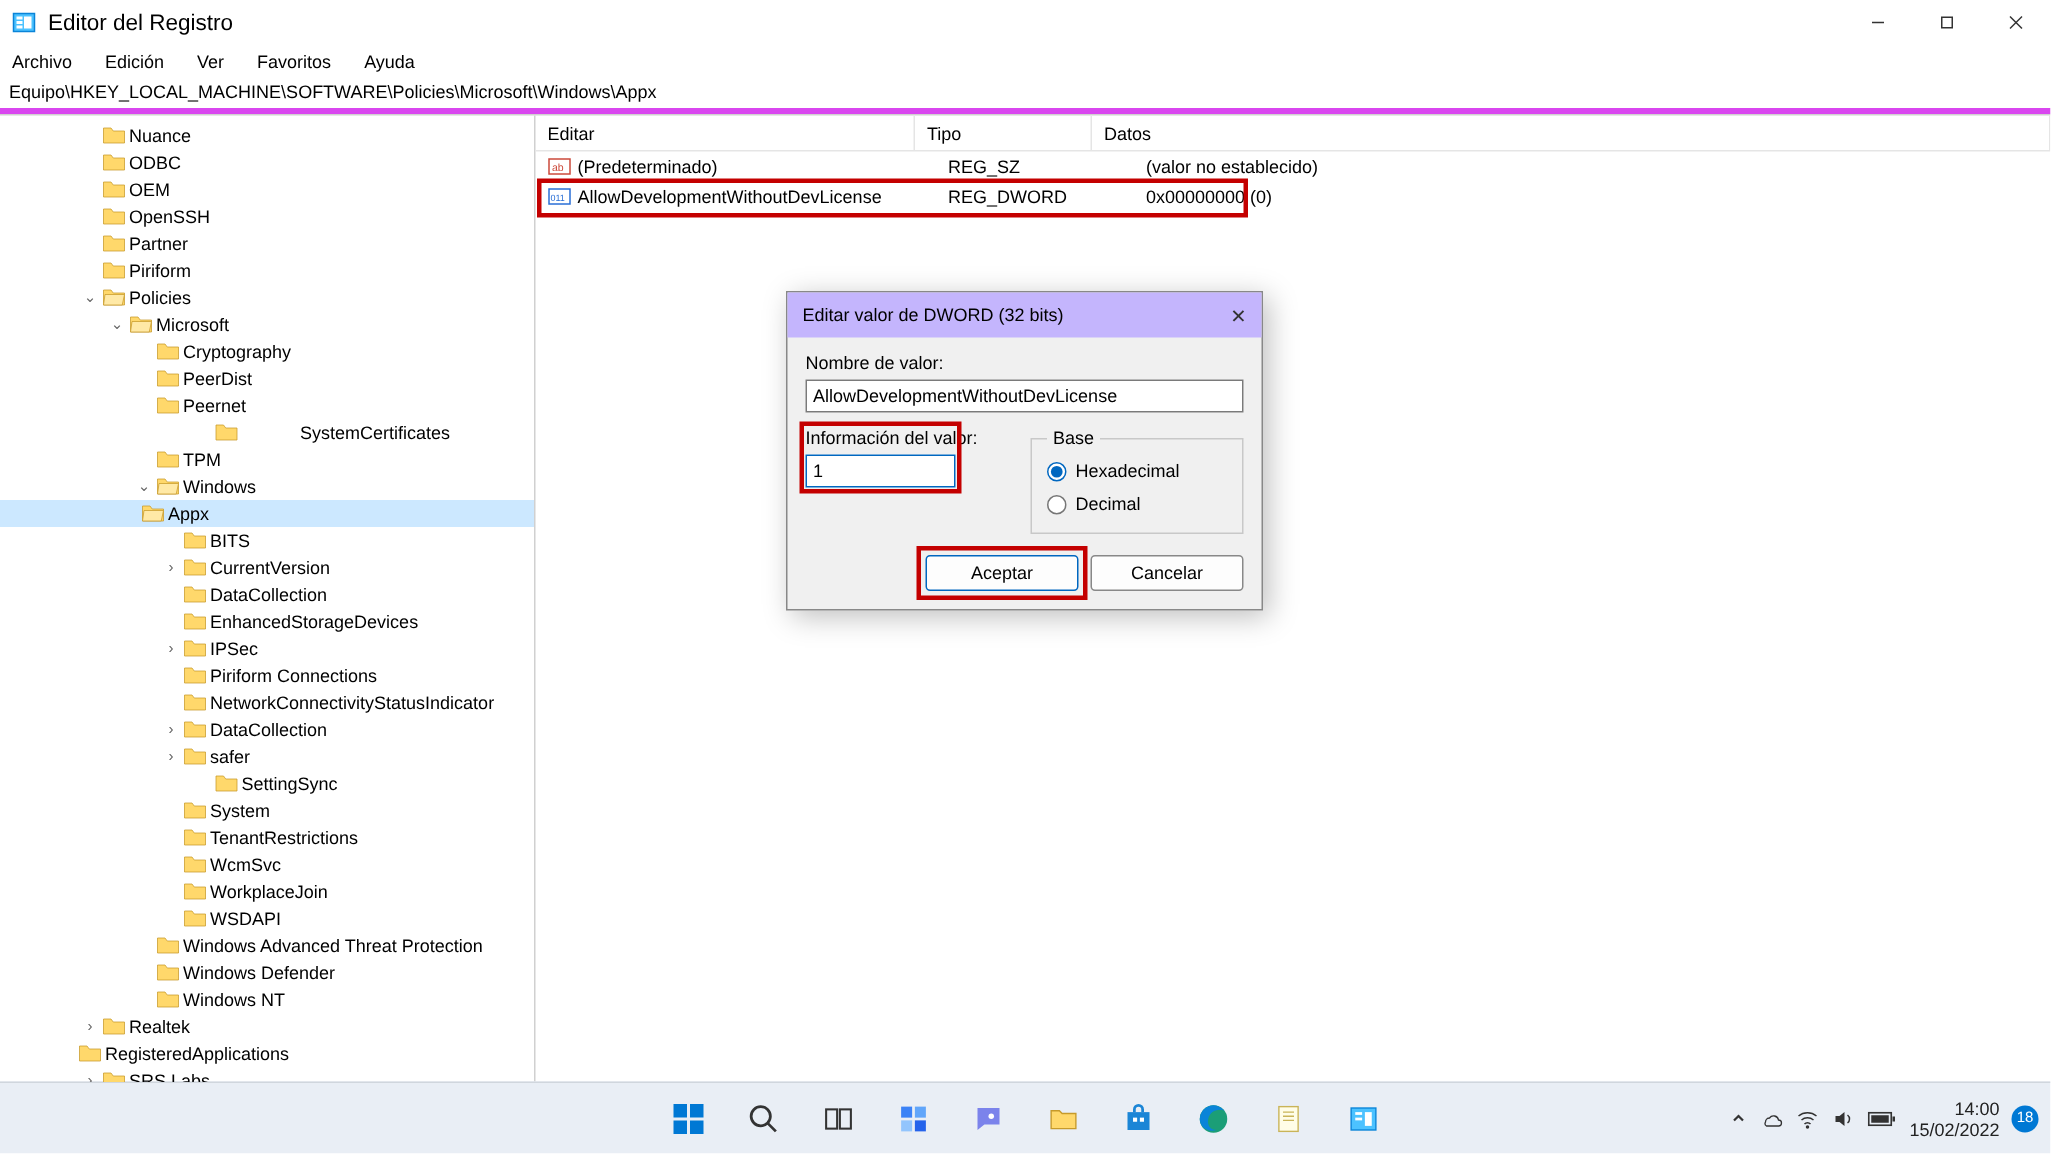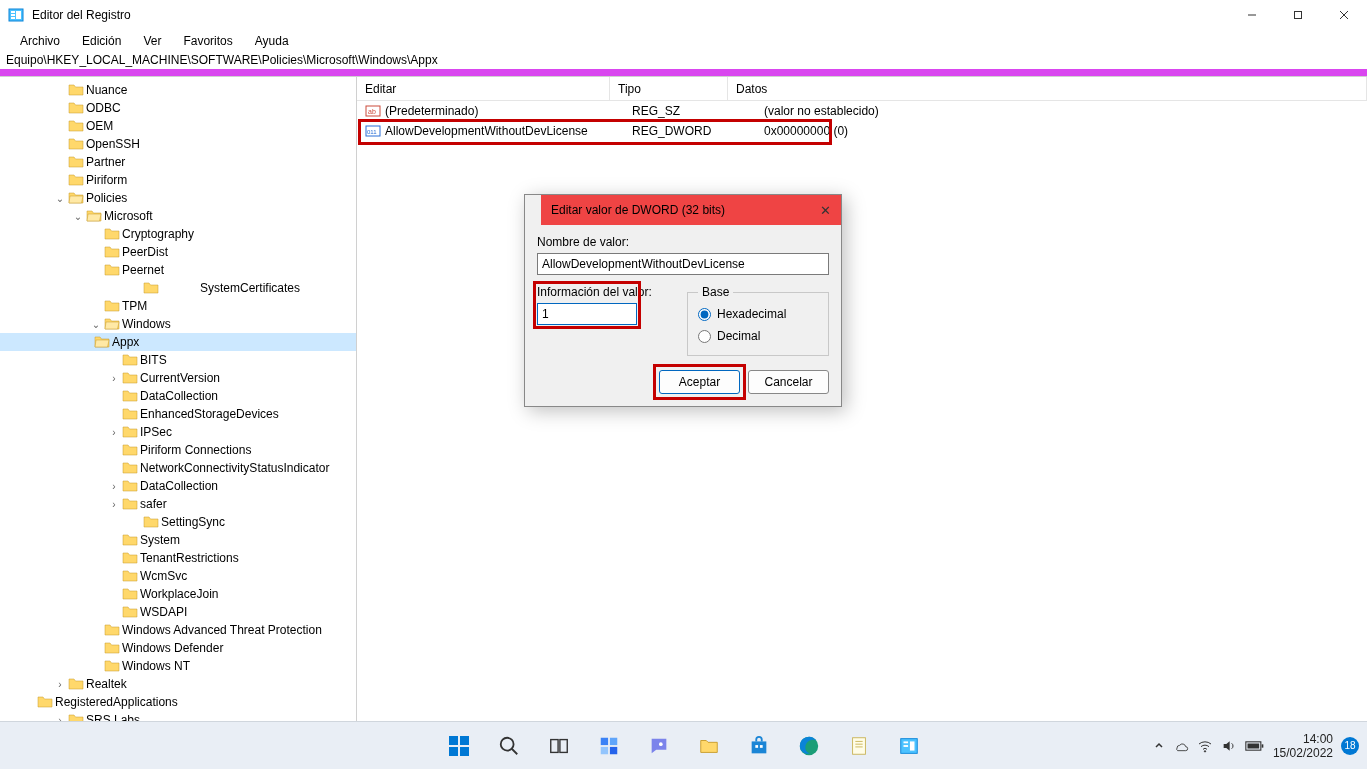--- a/index.html
+++ b/index.html
@@ -1,28 +1,28 @@
 <!DOCTYPE html>
 <html><head>
 <meta charset="utf-8">
 <style>
 * { box-sizing: border-box; font-family: "Segoe UI", Tahoma, sans-serif; }
 body { margin: 0; width: 1367px; height: 769px; background: #fff; overflow: hidden; position: relative; }
 
 
 .titlebar { height: 30px; display: flex; align-items: center; padding: 0 8px; }
 .titlebar .appicon { width: 16px; height: 16px; margin-right: 8px; display:inline-block; }
-.titlebar .title { font-size: 12px; color: #000; }
+.titlebar .title { font-size: 15px; color: #000; }
 .winbtns { position: absolute; right: 0; top: 0; height: 30px; display: flex; }
 .winbtns div { width: 46px; height: 30px; display:flex; align-items:center; justify-content:center; color:#555; font-size:12px; }
 
-.menubar { height: 22px; display: flex; align-items: center; padding: 0 4px; border-bottom: 0; font-size: 12px; gap: 14px; margin-left: 12px; }
+.menubar { height: 22px; display: flex; align-items: center; padding: 0 4px; border-bottom: 0; font-size: 12px; gap: 14px; }
 .menubar span { padding: 2px 4px; }
 
-.addressbar { height: 24px; padding: 2px 6px; border-bottom: 7px solid #d946ef; font-size: 12px; display:flex; align-items:flex-end; }
+.addressbar { height: 24px; padding: 2px 6px; border-bottom: 4px solid #d946ef; font-size: 12px; display:flex; align-items:flex-start; }
 
 .content { display: flex; height: calc(100% - 30px - 22px - 24px - 48px); border-top:1px solid #d0d0d0; }
 .tree { width: 357px; border-right: 1px solid #d0d0d0; overflow: auto; font-size: 12px; padding: 4px 0; }
 .list { flex: 1; overflow: auto; position: relative; }
 
 .tree-item { display: flex; align-items: center; height: 18px; padding-left: 4px; white-space: nowrap; }
 .tree-item .chev { width:12px; display:inline-block; text-align:center; color:#666; font-size:10px; }
 .tree-item .foldericon { width:16px; height:16px; margin:0 2px; }
 .tree-item.selected { background:#cce8ff; }
 
@@ -32,30 +32,30 @@
 .col-type { width:118px; }
 .col-data { flex:1; }
 
 .list-row { display:flex; height:20px; font-size:12px; align-items:center;gap:14px; }
 .list-row > div { padding:0 8px; display:flex; align-items:center; }
 .val-icon { width:16px; height:16px; margin-right:4px; display:inline-block; }
 
 
 .red-box { position:absolute; border:3px solid #c40000; pointer-events:none; z-index:6; }
 .dialog { position:absolute; left:524px; top:194px; width:318px; background:#f0f0f0; border:1px solid #888; box-shadow:4px 4px 18px rgba(0,0,0,0.25); font-size:12px; z-index:5; }
-.dialog .dlg-title { height:30px; display:flex; align-items:center; padding:0 10px; justify-content:space-between; background:#ef4444;margin-left:16px; }
+.dialog .dlg-title { height:30px; display:flex; align-items:center; padding:0 10px; justify-content:space-between; background:#c4b5fd; }
 .dialog .dlg-body { padding:10px 12px 4px; }
 .dialog label.sect { display:block; margin-bottom:4px; }
 .dialog input[type=text] { width:100%; height:22px; padding:2px 4px; font-size:12px; border:1px solid #7a7a7a; background:#fff; }
 .dialog .row2 { display:flex; gap:18px; margin-top:10px; }
 .dialog fieldset { border:1px solid #c8c8c8; padding:4px 10px 8px; margin:0; }
 .dialog fieldset legend { font-size:12px; padding:0 4px; }
 .dialog .radio { display:flex; align-items:center; gap:6px; height:22px; font-size:12px; }
 .dialog .dlg-buttons { display:flex; justify-content:flex-end; gap:8px; padding:10px 12px 12px; }
-.dialog button { width:81px; height:24px; font-size:12px; border:1px solid #888; background:#fdfdfd; border-radius:3px; }
+.dialog button { width:102px; height:24px; font-size:12px; border:1px solid #888; background:#fdfdfd; border-radius:3px; }
 .dialog button.primary { border:1px solid #0067c0; }
 
 .val-input-wrap { width:100px; }
 .val-input-wrap input { width:100%; }
 
 
 .taskbar { position:absolute; left:0; right:0; bottom:0; height:48px; background:#e9eef5; display:flex; align-items:center; border-top:1px solid #d0d6dd; }
 .task-center { position:absolute; left:50%; transform:translateX(-50%); display:flex; gap:10px; align-items:center; }
 .task-center .tbtn { width:40px; height:40px; display:flex; align-items:center; justify-content:center; border-radius:4px; }
 .tray { position:absolute; right:8px; display:flex; align-items:center; gap:8px; font-size:12px; color:#222; }
@@ -355,21 +355,21 @@
         </svg>
         <span>Windows NT</span>
       </div>
       <div class="tree-item" style="padding-left: 54px;">
         <span class="chev">›</span>
         <svg class="foldericon" viewBox="0 0 16 16">
           <path d="M1 3h5l1.5 2H15v8H1z" fill="#ffd86b" stroke="#c79a2a" stroke-width="0.5"></path>
         </svg>
         <span>Realtek</span>
       </div>
-      <div class="tree-item" style="padding-left: 23px;">
+      <div class="tree-item" style="padding-left: 38px;">
         <span class="chev"></span>
         <svg class="foldericon" viewBox="0 0 16 16">
           <path d="M1 3h5l1.5 2H15v8H1z" fill="#ffd86b" stroke="#c79a2a" stroke-width="0.5"></path>
         </svg>
         <span>RegisteredApplications</span>
       </div>
       <div class="tree-item" style="padding-left: 54px;">
         <span class="chev">›</span>
         <svg class="foldericon" viewBox="0 0 16 16">
           <path d="M1 3h5l1.5 2H15v8H1z" fill="#ffd86b" stroke="#c79a2a" stroke-width="0.5"></path>

